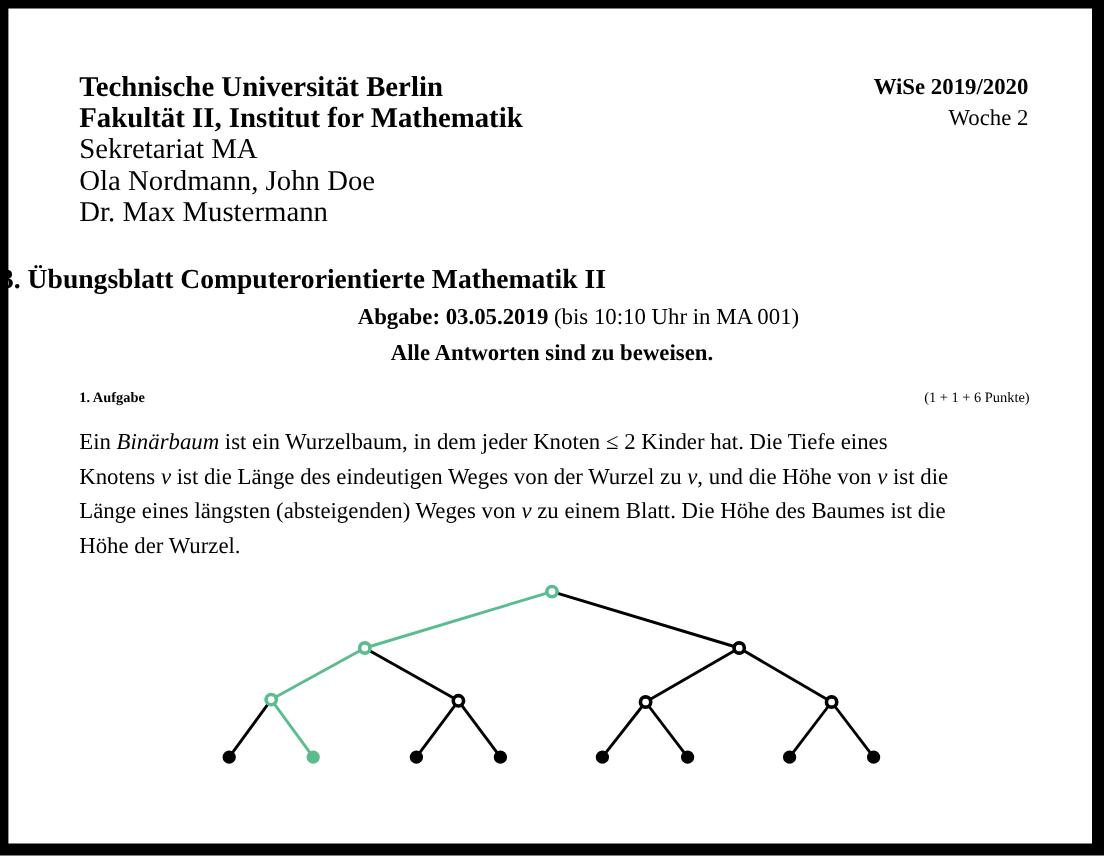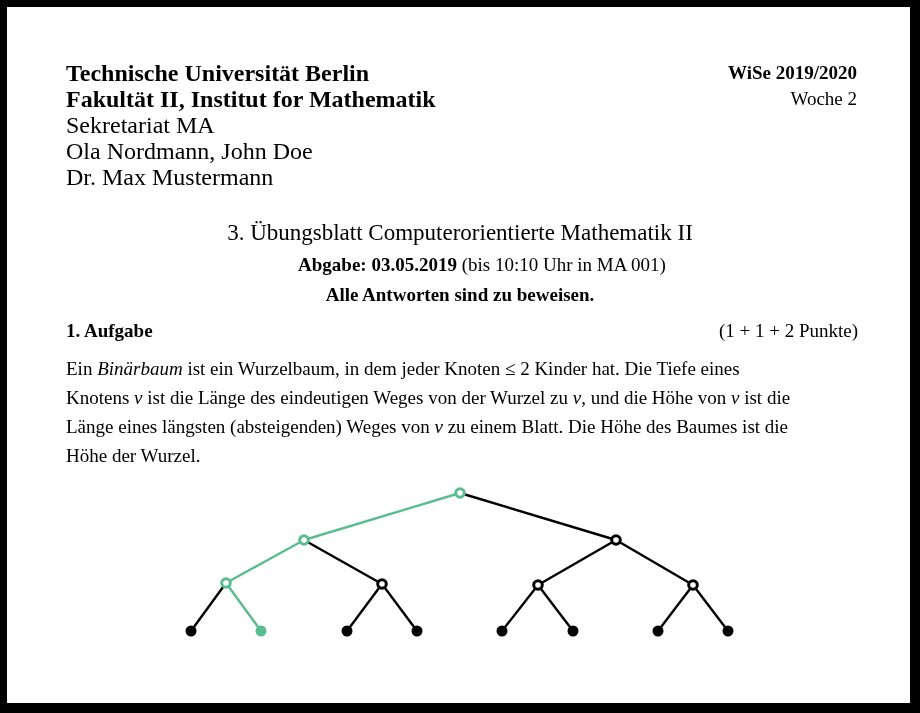--- a/index.html
+++ b/index.html
@@ -24,38 +24,38 @@
     text-align: left; white-space: nowrap;
   }
   .hdr-right {
     position: absolute; right: 63px; top: 60px;
     font-size: 19px; line-height: 26px;
     text-align: right; white-space: nowrap;
   }
   .bold { font-weight: bold; }
   .title {
     position: absolute; left: 0; right: 0; top: 219px;
-    text-align: center;
-    font-size: 23px; font-weight: normal; line-height: 28px;
+    text-align: left;
+    font-size: 23px; font-weight: bold; line-height: 28px;
     white-space: nowrap;
   }
   .deadline {
     position: absolute; left: 0; right: 0; top: 253px;
     text-align: center; font-size: 19px; line-height: 24px;
     white-space: nowrap;
   }
   .note {
     position: absolute; left: 0; right: 0; top: 283px;
     text-align: center; font-size: 19px; font-weight: bold; line-height: 24px;
     white-space: nowrap;
   }
   .task-row {
     position: absolute; left: 66px; right: 62px; top: 320px;
     display: flex; justify-content: space-between; align-items: baseline;
-    font-size: 19px; line-height: 22px;
+    font-size: 12px; line-height: 22px;
   }
   .task-heading { font-weight: bold; }
   .paragraph {
     position: absolute; left: 66px; top: 354px; width: 812px;
     font-size: 19px; line-height: 29px; text-align: left;
   }
   .tree-svg {
     position: absolute; left: 0; top: 0;
     width: 920px; height: 713px;
     pointer-events: none;
@@ -75,21 +75,21 @@
     <div class="bold">WiSe 2019/2020</div>
     <div>Woche 2</div>
   </div>
 
 <div class="title">3. Übungsblatt Computerorientierte Mathematik II</div>
 <div class="deadline" id="deadline"><span style="font-weight: bold; margin-left: 44px;">Abgabe: 03.05.2019</span><span> (bis 10:10 Uhr in MA 001)</span></div>
 <div class="note">Alle Antworten sind zu beweisen.</div>
 
 <div class="task-row">
   <span class="task-heading">1. Aufgabe</span>
-  <span class="task-points">(1 + 1 + 2 Punkte)</span>
+  <span class="task-points">(1 + 1 + 6 Punkte)</span>
 </div>
 
 <div class="paragraph" id="paragraph"><span>Ein </span><span style="font-style: italic;">Binärbaum</span><span> ist ein Wurzelbaum, in dem jeder Knoten ≤ 2 Kinder hat. Die Tiefe eines</span><br><span>Knotens </span><span style="font-style: italic;">v</span><span> ist die Länge des eindeutigen Weges von der Wurzel zu </span><span style="font-style: italic;">v</span><span>, und die Höhe von </span><span style="font-style: italic;">v</span><span> ist die</span><br><span>Länge eines längsten (absteigenden) Weges von </span><span style="font-style: italic;">v</span><span> zu einem Blatt. Die Höhe des Baumes ist die</span><br><span>Höhe der Wurzel.</span></div>
 
 <svg class="tree-svg" id="tree-svg" viewBox="0 0 920 713" xmlns="http://www.w3.org/2000/svg">
     <line x1="460" y1="493" x2="304" y2="540" stroke="#5bbd8f" stroke-width="2.4"></line>
     <line x1="460" y1="493" x2="616" y2="540" stroke="#000000" stroke-width="2.4"></line>
     <line x1="304" y1="540" x2="226" y2="583" stroke="#5bbd8f" stroke-width="2.4"></line>
     <line x1="304" y1="540" x2="382" y2="584" stroke="#000000" stroke-width="2.4"></line>
     <line x1="616" y1="540" x2="538" y2="585" stroke="#000000" stroke-width="2.4"></line>

